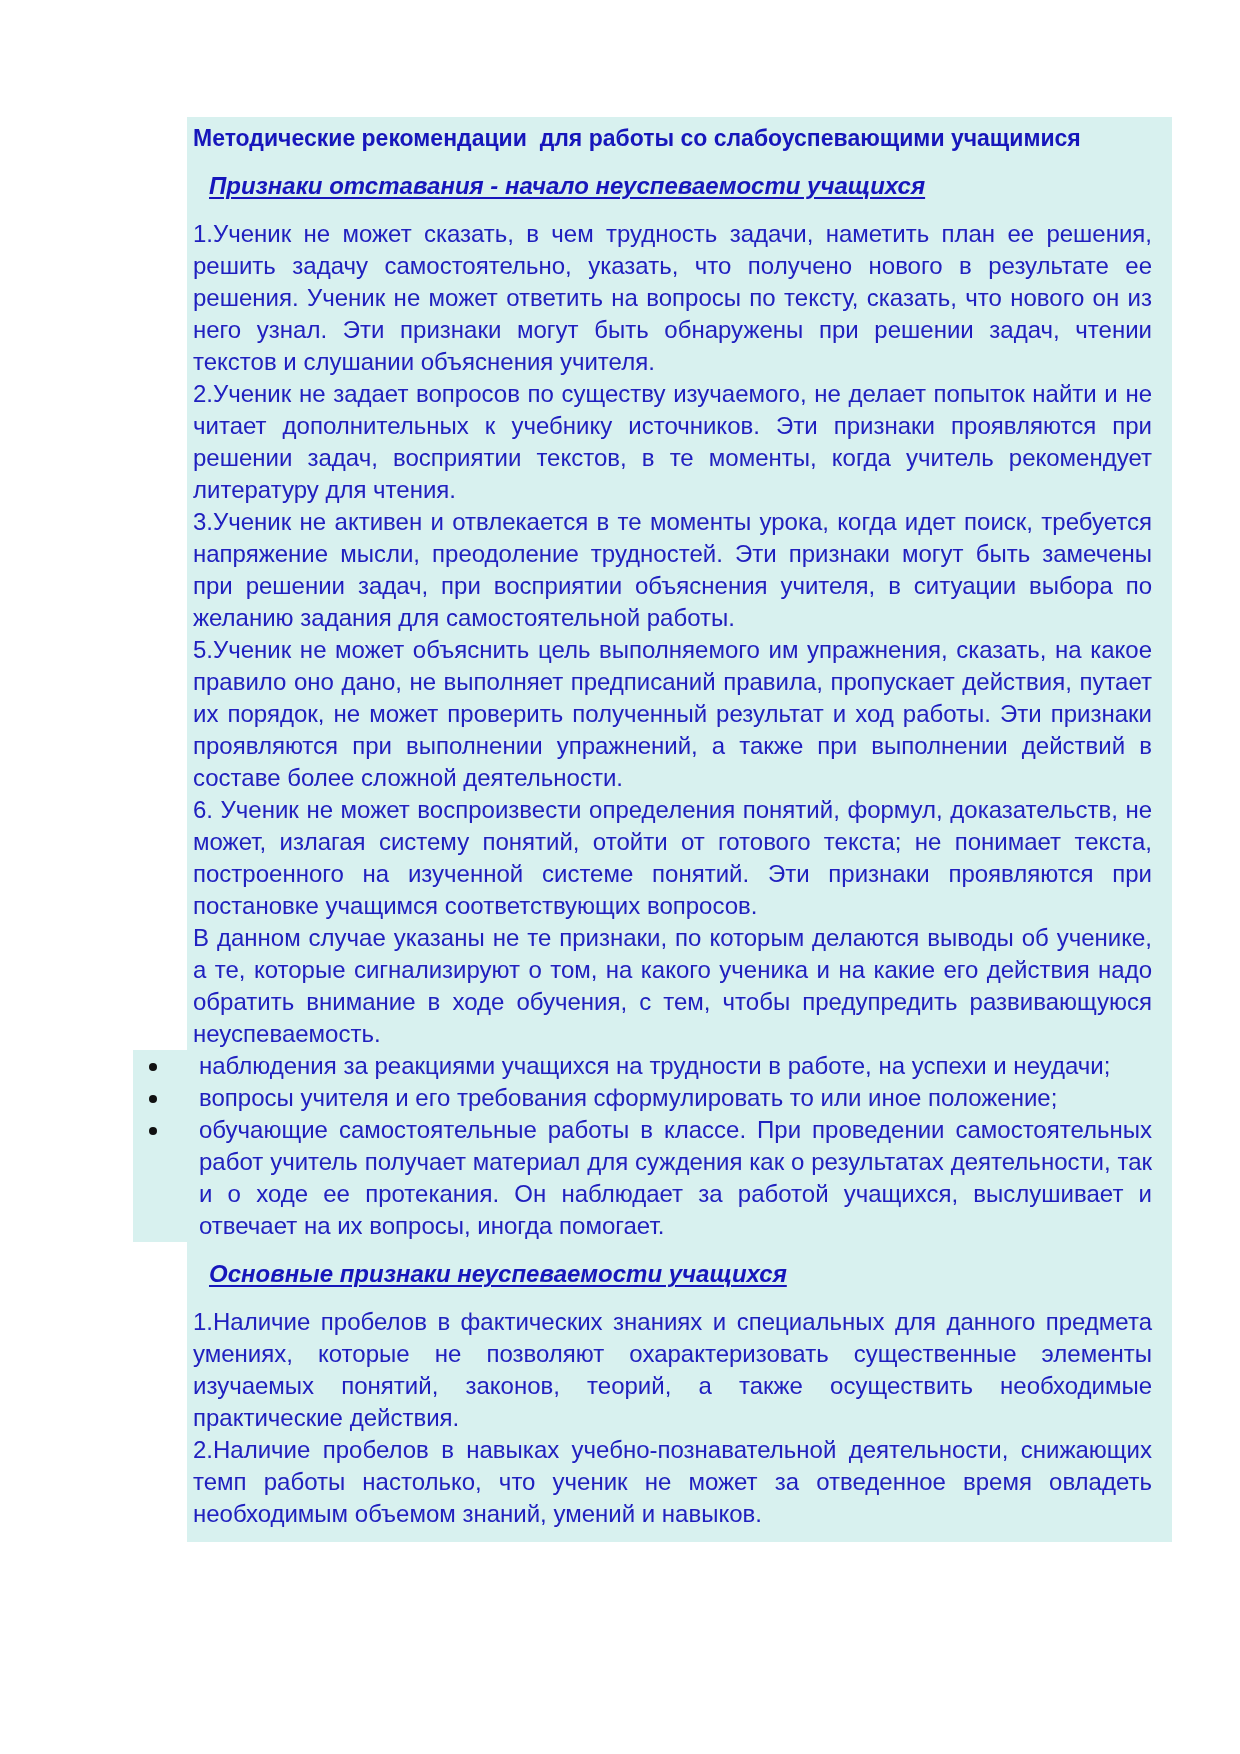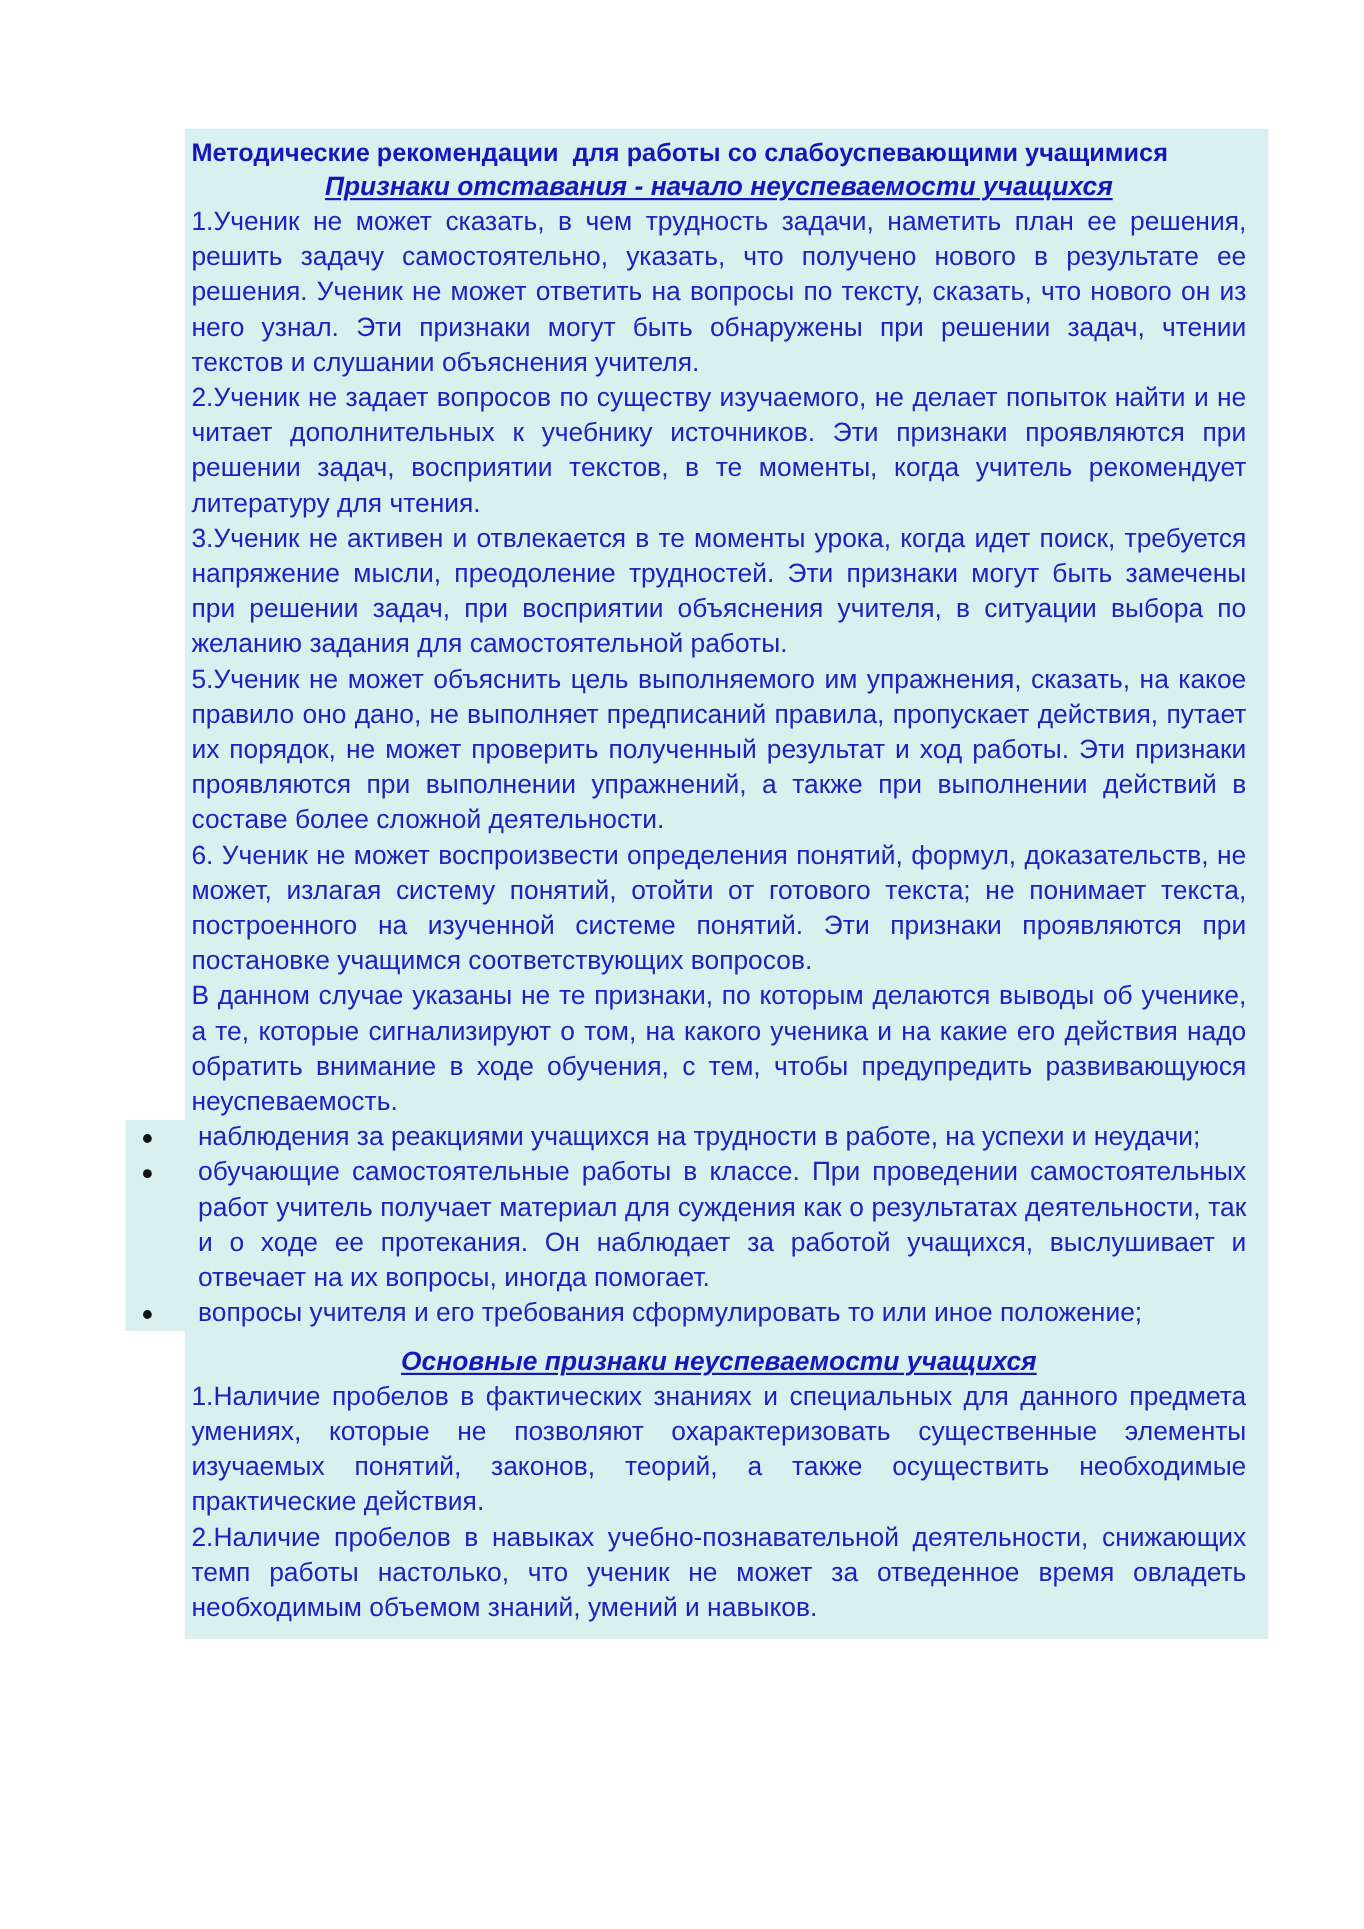--- a/index.html
+++ b/index.html
@@ -9,48 +9,47 @@
     font-family: "Liberation Sans", "DejaVu Sans", sans-serif;
     overflow: hidden;
   }
   .page {
     position: relative;
     width: 1240px; height: 1754px;
     background: var(--page-bg, #ffffff);
   }
   .content {
     position: absolute;
-    left: 168px; top: 117px;
+    left: 187px; top: 117px;
     width: 985px;
     box-sizing: border-box;
     background: var(--highlight-bg, #d8f1ef);
     padding: 5px 20px 12px 6px;
     color: var(--text-blue, #2020bf);
     font-size: 24px;
     line-height: 32px;
   }
   .title {
     margin: 0;
     font-weight: bold;
     font-size: 23px;
     line-height: 32px;
     color: var(--heading-blue, #1616bb);
     white-space: pre-wrap;
   }
   .heading {
-    margin: 0;
+    margin: 16px;
     font-size: 24px;
     line-height: 32px;
     font-weight: bold;
     font-style: italic;
     text-decoration: underline;
     text-decoration-thickness: 2px;
     text-underline-offset: 3px;
     color: var(--heading-blue, #1616bb);
-    text-align: center;
   }
   .para {
     margin: 0;
     text-align: justify;
   }
   ul.bullets {
     list-style: none;
     margin: 0 0 12px -60px;   
     padding: 0;
     background: var(--highlight-bg, #d8f1ef);
@@ -87,25 +86,25 @@
     <p class="para">В данном случае указаны не те признаки, по которым делаются выводы об ученике, а те, которые сигнализируют о том, на какого ученика и на какие его действия надо обратить внимание в ходе обучения, с тем, чтобы предупредить развивающуюся неуспеваемость.</p>
 
 
     <ul class="bullets">
       <li>
         <span class="dot"></span>
         <span>наблюдения за реакциями учащихся на трудности в работе, на успехи и неудачи;</span>
       </li>
       <li>
         <span class="dot"></span>
-        <span>обучающие самостоятельные работы в классе. При проведении самостоятельных работ учитель получает материал для суждения как о результатах деятельности, так и о ходе ее протекания. Он наблюдает за работой учащихся, выслушивает и отвечает на их вопросы, иногда помогает.</span>
+        <span>вопросы учителя и его требования сформулировать то или иное положение;</span>
       </li>
       <li>
         <span class="dot"></span>
-        <span>вопросы учителя и его требования сформулировать то или иное положение;</span>
+        <span>обучающие самостоятельные работы в классе. При проведении самостоятельных работ учитель получает материал для суждения как о результатах деятельности, так и о ходе ее протекания. Он наблюдает за работой учащихся, выслушивает и отвечает на их вопросы, иногда помогает.</span>
       </li>
     </ul>
 
     <h2 class="heading">Основные признаки неуспеваемости учащихся</h2>
 
     <p class="para">1.Наличие пробелов в фактических знаниях и специальных для данного предмета умениях, которые не позволяют охарактеризовать существенные элементы изучаемых понятий, законов, теорий, а также осуществить необходимые практические действия.</p>
     <p class="para">2.Наличие пробелов в навыках учебно-познавательной деятельности, снижающих темп работы настолько, что ученик не может за отведенное время овладеть необходимым объемом знаний, умений и навыков.</p>
 
   </div>
 </div>

